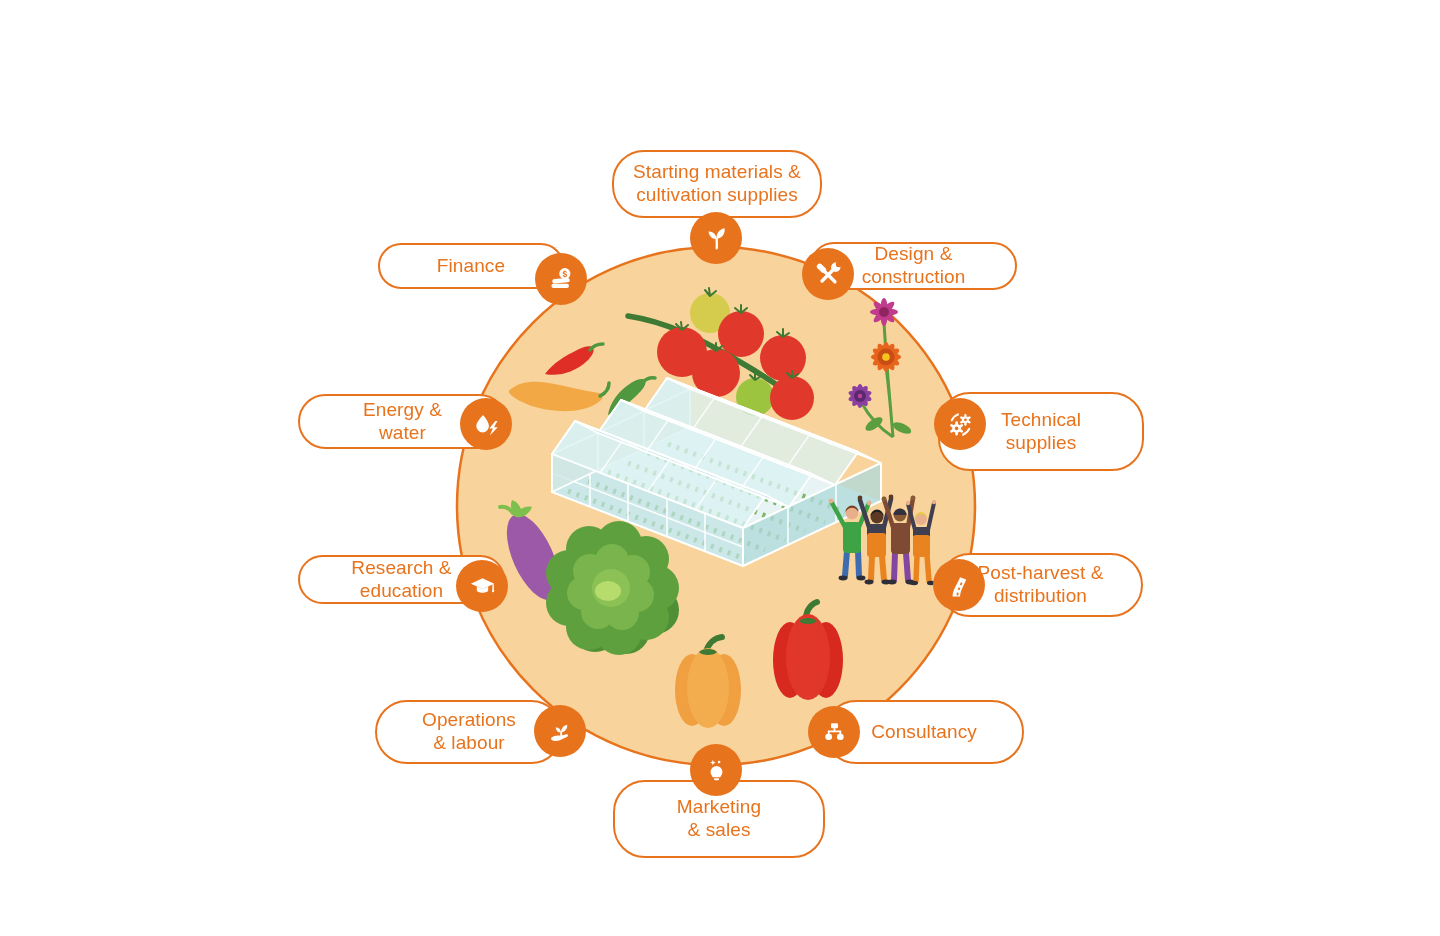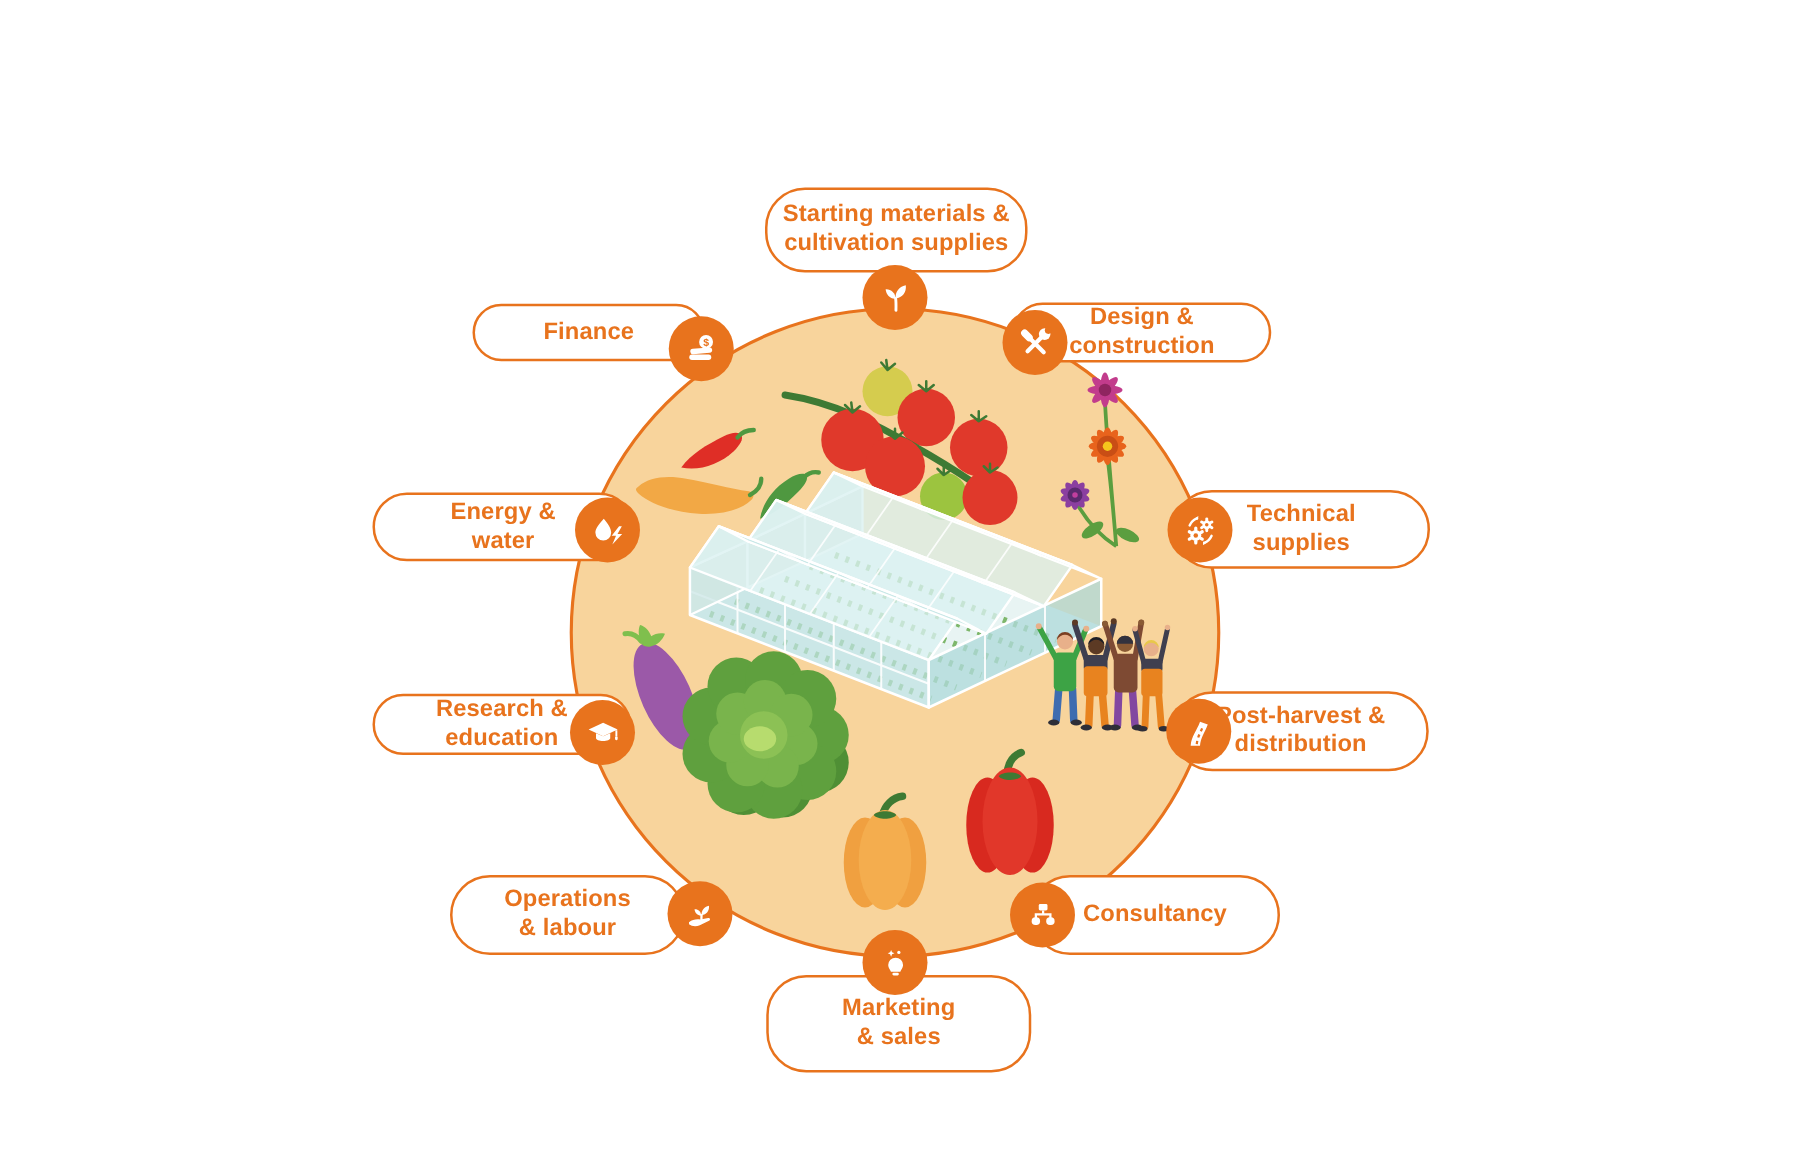--- a/index.html
+++ b/index.html
@@ -7,21 +7,21 @@
   body {
     width:1440px; height:936px; background:#fff; overflow:hidden; position:relative;
     font-family:"Liberation Sans", sans-serif;
   }
   .stage { position:absolute; left:0; top:0; width:1440px; height:936px; }
   svg.stage { z-index:1; }
   .pill {
     position:absolute; z-index:2; box-sizing:border-box;
     background:var(--pill-bg); border:2.5px solid var(--accent); border-radius:32px;
     display:flex; align-items:center; justify-content:center; text-align:center;
-    color:var(--accent); font-weight:bold; font-size:19px; line-height:1.2; letter-spacing:.1px;
+    color:var(--accent); font-weight:normal; font-size:19px; line-height:1.2; letter-spacing:.1px;
   }
   .badge {
     position:absolute; z-index:3; width:52px; height:52px; border-radius:50%;
     background:var(--accent); display:flex; align-items:center; justify-content:center;
   }
   .badge svg { width:31px; height:31px; display:block; }
 </style>
 </head>
 <body>
 
@@ -265,30 +265,30 @@
 </div>
 <div class="pill" style="left:378px;top:243px;width:186px;height:46px">
   <span>Finance</span>
 </div>
 <div class="pill" style="left:810px;top:242px;width:207px;height:48px">
   <span>Design &amp;<br>construction</span>
 </div>
 <div class="pill" style="left:298px;top:394px;width:209px;height:55px">
   <span>Energy &amp;<br>water</span>
 </div>
-<div class="pill" style="left:938px;top:392px;width:206px;height:63px">
+<div class="pill" style="left:938px;top:392px;width:206px;height:79px">
   <span>Technical<br>supplies</span>
 </div>
 <div class="pill" style="left:298px;top:555px;width:207px;height:49px">
   <span>Research &amp;<br>education</span>
 </div>
 <div class="pill" style="left:938px;top:553px;width:205px;height:64px">
   <span>Post-harvest &amp;<br>distribution</span>
 </div>
-<div class="pill" style="left:360px;top:700px;width:188px;height:64px">
+<div class="pill" style="left:375px;top:700px;width:188px;height:64px">
   <span>Operations<br>&amp; labour</span>
 </div>
 <div class="pill" style="left:824px;top:700px;width:200px;height:64px">
   <span>Consultancy</span>
 </div>
 <div class="pill" style="left:613px;top:780px;width:212px;height:78px">
   <span>Marketing<br>&amp; sales</span>
 </div>
 
 <div class="badge" style="left:690px;top:212px">

